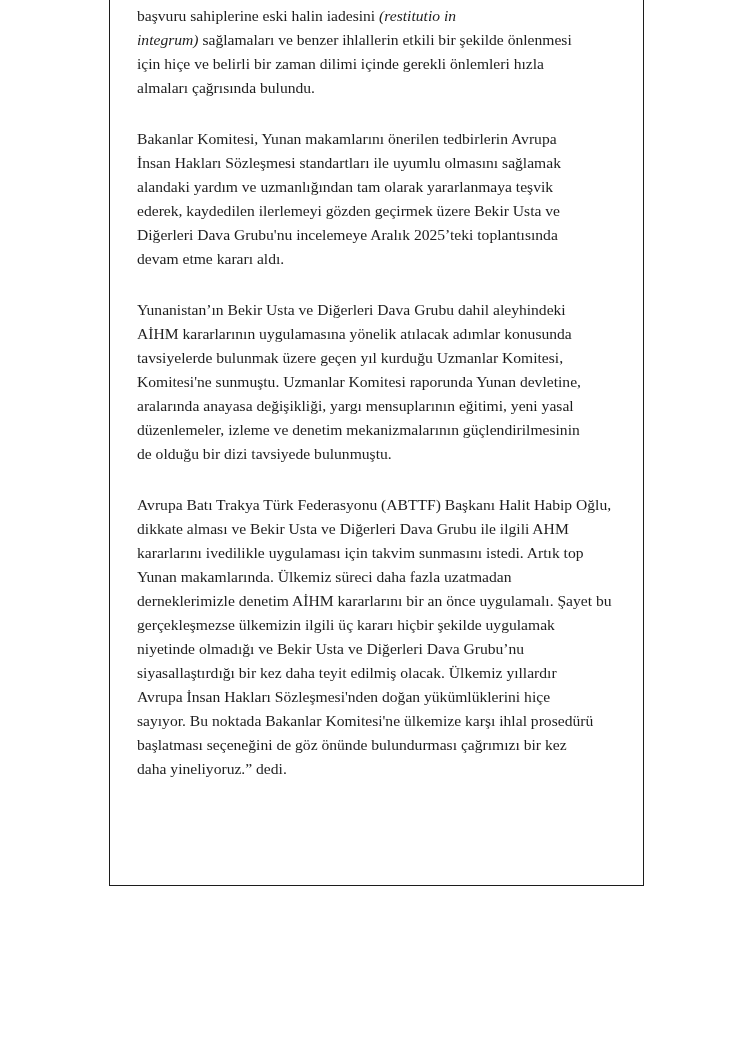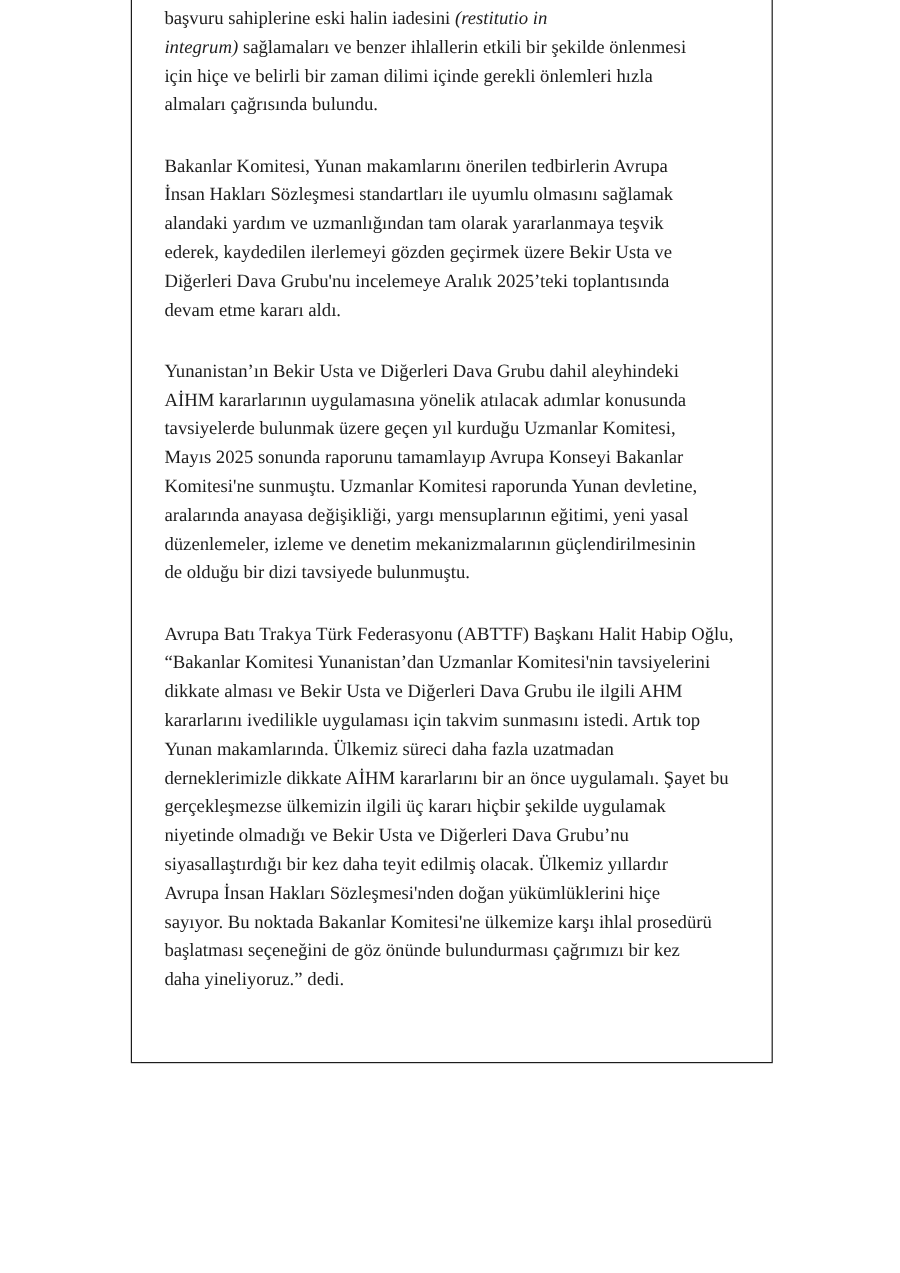--- a/index.html
+++ b/index.html
@@ -61,33 +61,31 @@
           <div class="line"><span>İnsan Hakları Sözleşmesi standartları ile uyumlu olmasını sağlamak</span></div>
           <div class="line"><span>alandaki yardım ve uzmanlığından tam olarak yararlanmaya teşvik</span></div>
           <div class="line"><span>ederek, kaydedilen ilerlemeyi gözden geçirmek üzere Bekir Usta ve</span></div>
           <div class="line"><span>Diğerleri Dava Grubu'nu incelemeye Aralık 2025’teki toplantısında</span></div>
           <div class="line"><span>devam etme kararı aldı.</span></div>
         </div>
         <div class="para">
           <div class="line"><span>Yunanistan’ın Bekir Usta ve Diğerleri Dava Grubu dahil aleyhindeki</span></div>
           <div class="line"><span>AİHM kararlarının uygulamasına yönelik atılacak adımlar konusunda</span></div>
           <div class="line"><span>tavsiyelerde bulunmak üzere geçen yıl kurduğu Uzmanlar Komitesi,</span></div>
-          <div class="line"><span>Mayıs 2025 sonunda raporunu tamamlayıp Avrupa Konseyi Bakanlar</span></div>
           <div class="line"><span>Komitesi'ne sunmuştu. Uzmanlar Komitesi raporunda Yunan devletine,</span></div>
           <div class="line"><span>aralarında anayasa değişikliği, yargı mensuplarının eğitimi, yeni yasal</span></div>
           <div class="line"><span>düzenlemeler, izleme ve denetim mekanizmalarının güçlendirilmesinin</span></div>
           <div class="line"><span>de olduğu bir dizi tavsiyede bulunmuştu.</span></div>
         </div>
         <div class="para">
           <div class="line"><span>Avrupa Batı Trakya Türk Federasyonu (ABTTF) Başkanı Halit Habip Oğlu,</span></div>
-          <div class="line"><span>“Bakanlar Komitesi Yunanistan’dan Uzmanlar Komitesi'nin tavsiyelerini</span></div>
           <div class="line"><span>dikkate alması ve Bekir Usta ve Diğerleri Dava Grubu ile ilgili AHM</span></div>
           <div class="line"><span>kararlarını ivedilikle uygulaması için takvim sunmasını istedi. Artık top</span></div>
           <div class="line"><span>Yunan makamlarında. Ülkemiz süreci daha fazla uzatmadan</span></div>
-          <div class="line"><span>derneklerimizle dikkate AİHM kararlarını bir an önce uygulamalı. Şayet bu</span></div>
+          <div class="line"><span>derneklerimizle denetim AİHM kararlarını bir an önce uygulamalı. Şayet bu</span></div>
           <div class="line"><span>gerçekleşmezse ülkemizin ilgili üç kararı hiçbir şekilde uygulamak</span></div>
           <div class="line"><span>niyetinde olmadığı ve Bekir Usta ve Diğerleri Dava Grubu’nu</span></div>
           <div class="line"><span>siyasallaştırdığı bir kez daha teyit edilmiş olacak. Ülkemiz yıllardır</span></div>
           <div class="line"><span>Avrupa İnsan Hakları Sözleşmesi'nden doğan yükümlüklerini hiçe</span></div>
           <div class="line"><span>sayıyor. Bu noktada Bakanlar Komitesi'ne ülkemize karşı ihlal prosedürü</span></div>
           <div class="line"><span>başlatması seçeneğini de göz önünde bulundurması çağrımızı bir kez</span></div>
           <div class="line"><span>daha yineliyoruz.” dedi.</span></div>
         </div>
       </div>
   </div>

